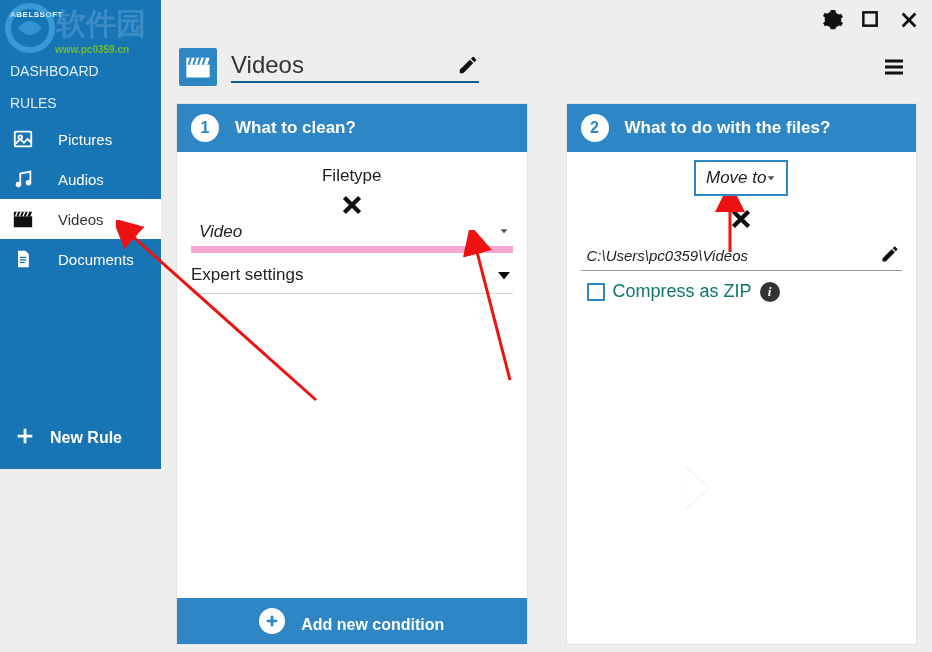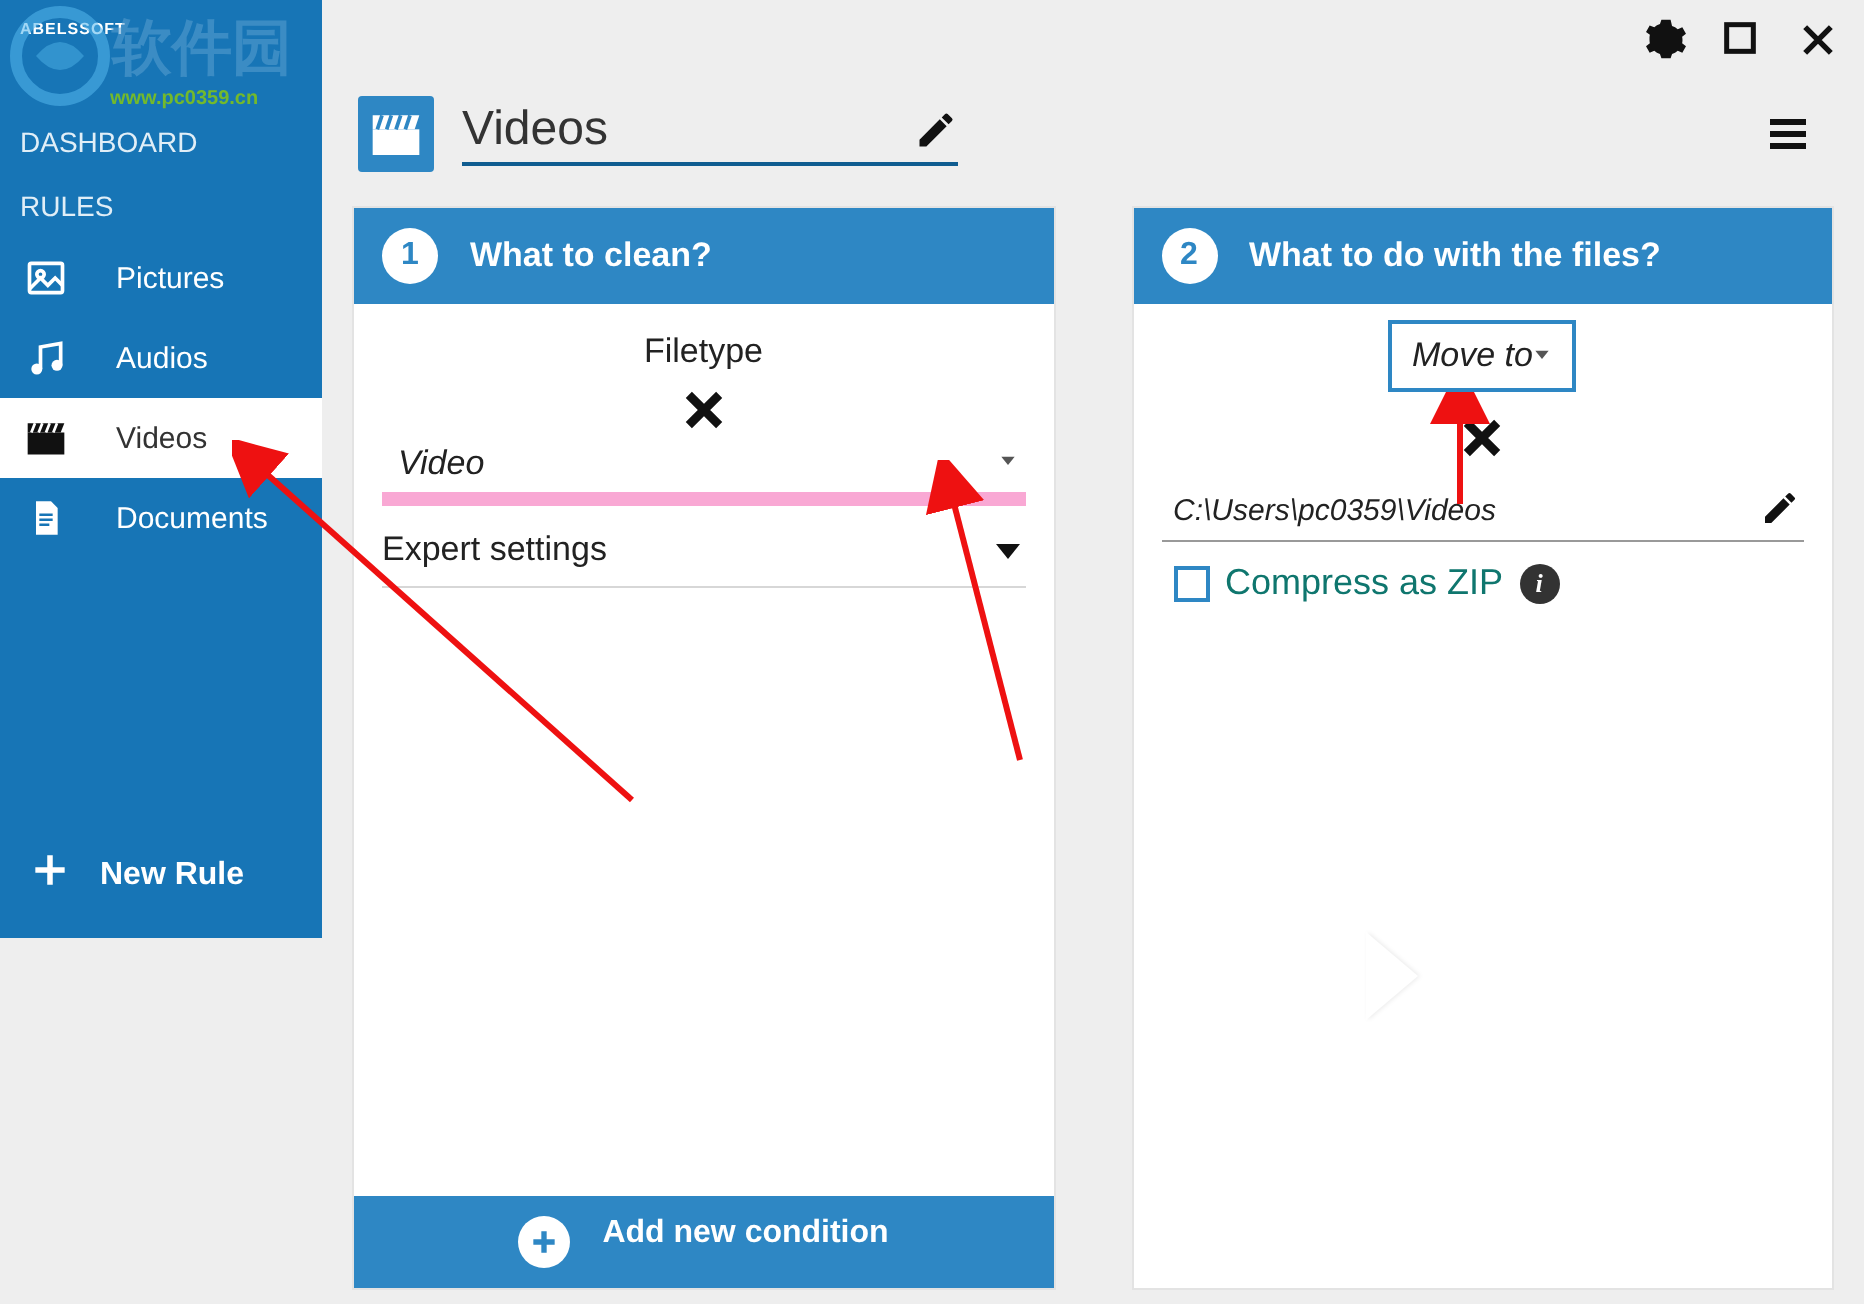--- a/index.html
+++ b/index.html
@@ -51,21 +51,21 @@
 .select-box .sel-text { flex: 1; font-style: italic; font-size: 17px; color: #222; }
 .path-row { display: flex; align-items: center; border-bottom: 1px solid #999; padding: 6px 0 4px 0; margin-top: 6px; }
 .path-text { flex: 1; font-style: italic; font-size: 15px; color: #222; padding-left: 6px; }
 .pencil-sm { width: 22px; height: 22px; color: #111; cursor: pointer; }
 .zip-row { display: flex; align-items: center; gap: 8px; padding: 10px 6px; }
 .checkbox { width: 18px; height: 18px; border: 2px solid #2e87c4; cursor: pointer; }
 .info-badge { width: 20px; height: 20px; border-radius: 50%; background: #333; color: #fff; display: flex; align-items: center; justify-content: center; font-family: Georgia, serif; font-style: italic; font-weight: bold; font-size: 13px; cursor: pointer; }
 
 .arrow-notch { position: absolute; left: 522px; top: 362px; width: 0; height: 0; border-top: 22px solid transparent; border-bottom: 22px solid transparent; border-left: 26px solid #fff; filter: drop-shadow(1px 0 1px rgba(0,0,0,0.08)); z-index: 10; }
 
-.add-bar { background: #2e87c4; color: #fff; display: flex; align-items: flex-start; justify-content: center; gap: 16px; padding: 10px; font-weight: bold; font-size: 16px; cursor: pointer; margin: 6px 0 0 0; }
+.add-bar { background: #2e87c4; color: #fff; display: flex; align-items: flex-end; justify-content: center; gap: 16px; padding: 10px; font-weight: bold; font-size: 16px; cursor: pointer; margin: 6px 0 0 0; }
 .add-circle { width: 26px; height: 26px; border-radius: 50%; background: #fff; color: #2e87c4; display: flex; align-items: center; justify-content: center; font-weight: bold; font-size: 20px; }
 
 
 .anno { position: absolute; pointer-events: none; z-index: 100; }
 
 
 .wm-badge { position: absolute; left: 0; top: 0; width: 200px; height: 60px; pointer-events: none; z-index: 200; }
 </style>
 </head>
 <body>

